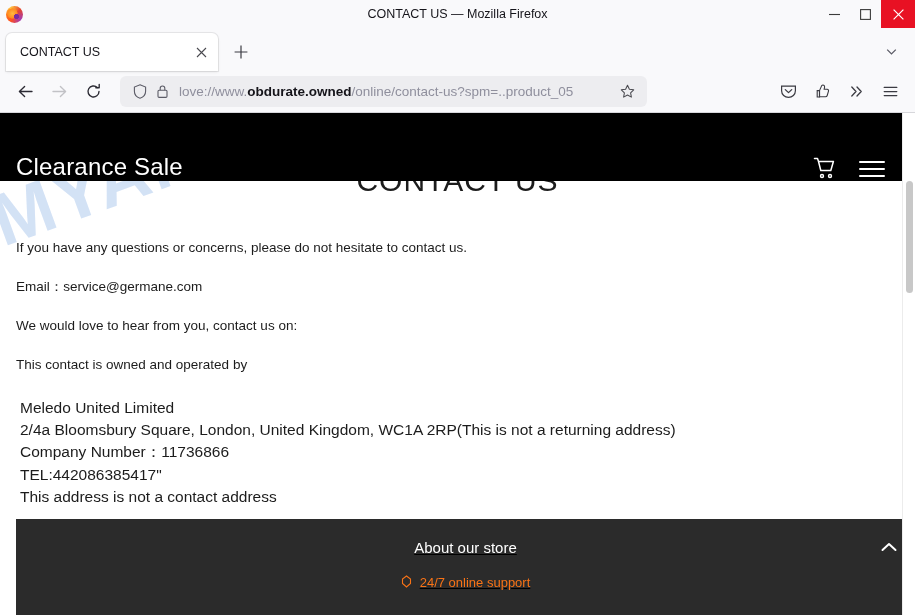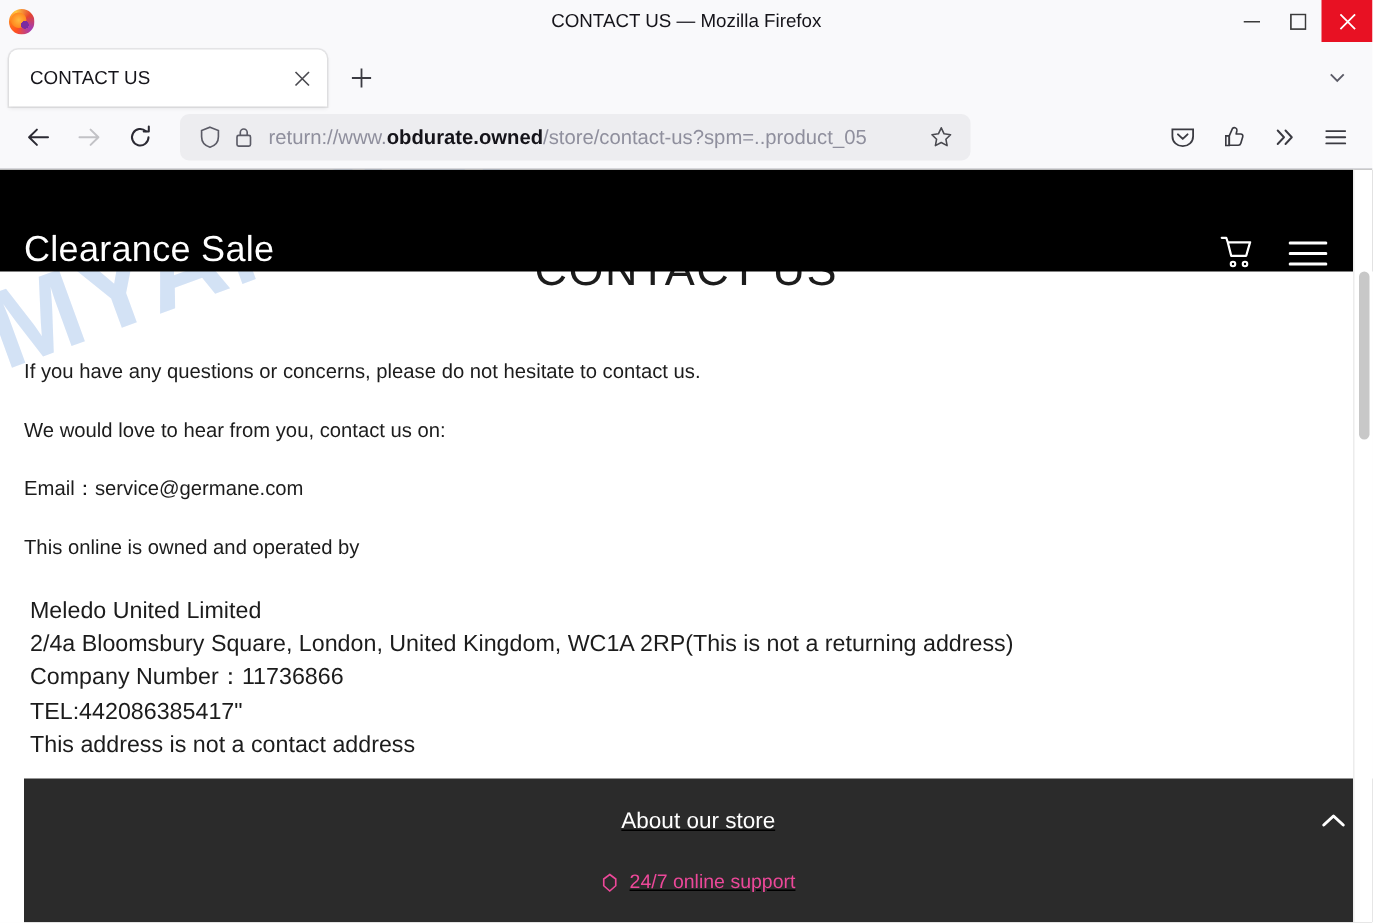--- a/index.html
+++ b/index.html
@@ -250,23 +250,23 @@
     text-align: center;
   }
   .footer-chevron {
     position: absolute;
     right: 18px; top: 50%;
     transform: translateY(-50%);
     color: #ffffff;
     display: flex; align-items: center; justify-content: center;
   }
   .footer-sub {
-    display: flex; align-items: flex-end; justify-content: center;
+    display: flex; align-items: flex-start; justify-content: center;
     gap: 8px;
-    color: #ec4899;
+    color: #f97316;
     font-size: 13px;
     height: 20px;
     overflow: hidden;
   }
   .footer-sub .fs-ic { display: flex; }
 
   
   .scrollbar {
     position: absolute;
     top: 0; right: 0; width: 13px; bottom: 0;
@@ -353,21 +353,21 @@
         <svg width="14" height="15" viewBox="0 0 14 15">
             <path d="M7 .8L12.6 3v4.2c0 3.4-2.4 6-5.6 7-3.2-1-5.6-3.6-5.6-7V3z" fill="none" stroke="currentColor" stroke-width="1.1"></path>
           </svg>
       </div>
       <div class="ic">
         <svg width="13" height="15" viewBox="0 0 13 15">
           <rect x="2" y="6.2" width="9" height="7.2" rx="1.1" fill="none" stroke="currentColor" stroke-width="1.1"></rect>
           <path d="M4.2 6.2V4.3a2.3 2.3 0 0 1 4.6 0v1.9" fill="none" stroke="currentColor" stroke-width="1.1"></path>
         </svg>
       </div>
-      <div class="urltext"><span>return://www.</span><b>obdurate.owned</b><span>/store/contact-us?spm=..product_05</span></div>
+      <div class="urltext"><span>love://www.</span><b>obdurate.owned</b><span>/online/contact-us?spm=..product_05</span></div>
       <div class="star">
         <svg width="15" height="15" viewBox="0 0 15 15">
             <path d="M7.5 1.2l1.9 4 4.3.6-3.1 3 .8 4.3-3.9-2.1-3.9 2.1.8-4.3-3.1-3 4.3-.6z" fill="none" stroke="currentColor" stroke-width="1.05" stroke-linejoin="round"></path>
           </svg>
       </div>
     </div>
 
     <div class="toolbar-right">
       <div class="tbtn">
         <svg width="17" height="17" viewBox="0 0 17 17">
@@ -397,23 +397,23 @@
   <div class="viewport">
 
     <div class="page-scroll">
 
       <div class="watermark">MYANTISPYWARE.COM</div>
 
       <div class="page-title">CONTACT US</div>
 
       <div class="content">
         <div class="para">If you have any questions or concerns, please do not hesitate to contact us.</div>
+        <div class="para">Email：service@germane.com</div>
         <div class="para">We would love to hear from you, contact us on:</div>
-        <div class="para">Email：service@germane.com</div>
-        <div class="para">This online is owned and operated by</div>
+        <div class="para">This contact is owned and operated by</div>
 
         <div class="company-block">
           <div>Meledo United Limited</div>
           <div>2/4a Bloomsbury Square, London, United Kingdom, WC1A 2RP(This is not a returning address)</div>
           <div>Company Number：11736866</div>
           <div>TEL:442086385417"</div>
           <div>This address is not a contact address</div>
         </div>
       </div>
     </div>

